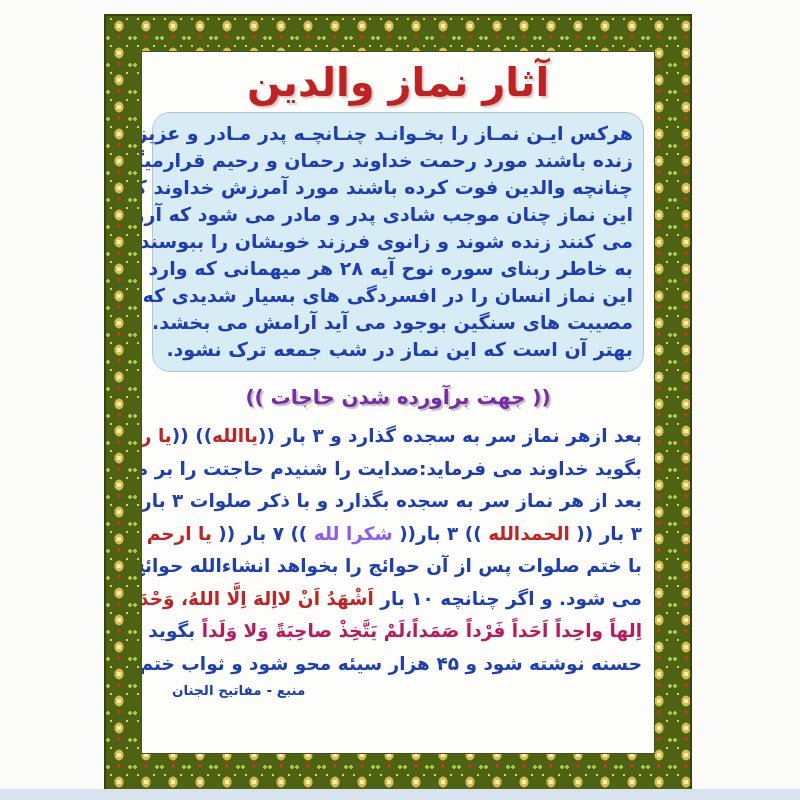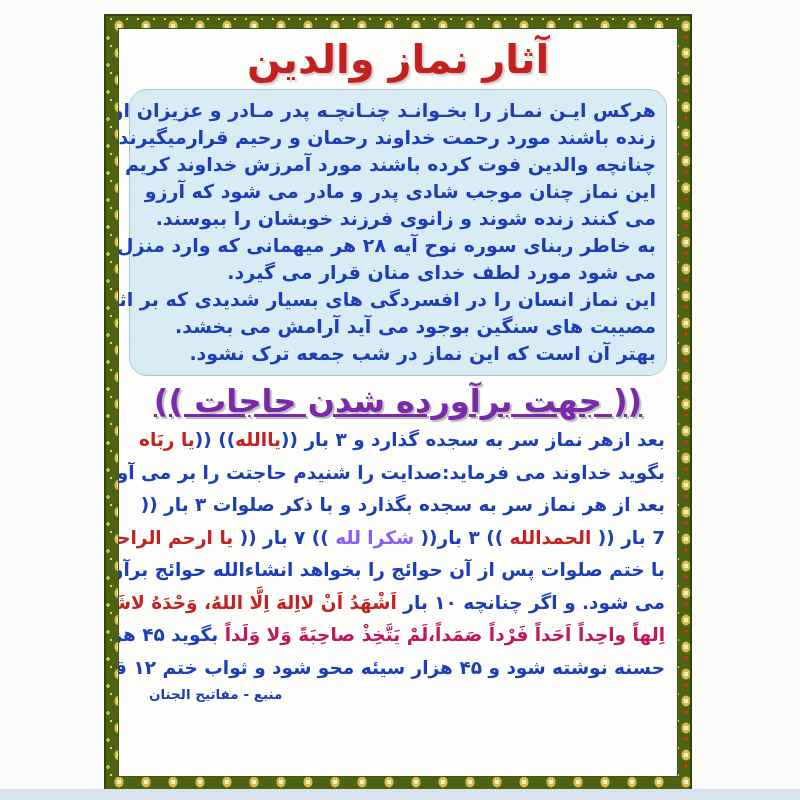--- a/index.html
+++ b/index.html
@@ -7,21 +7,21 @@
     width:800px;height:800px;position:relative;overflow:hidden;
     background:#fbfbfa;
     font-family:"DejaVu Sans","Liberation Sans",sans-serif;
   }
   .bottom-edge{
     position:absolute;left:0;bottom:0;width:800px;height:11px;
     background:#d9e3ef;
   }
   .poster{
     position:absolute;left:104px;top:14px;width:588px;height:777px;
-    box-sizing:border-box;padding:12px;
+    box-sizing:border-box;padding:35px;
     border:2px solid #36430c;
     background-color:#4d6212;
     background-image:
       radial-gradient(ellipse 7px 8px at 13px 10px, #f5eec2 0 30%, #dcbb4a 30% 62%, #7d8d2a 62% 70%, rgba(0,0,0,0) 70%),
       radial-gradient(circle 2px at 13px 21px, #c23a1a 0 100%, rgba(0,0,0,0) 100%),
       radial-gradient(circle 2px at 2px 22px, #a9c845 0 100%, rgba(0,0,0,0) 100%),
       radial-gradient(circle 2px at 24px 22px, #a9c845 0 100%, rgba(0,0,0,0) 100%),
       radial-gradient(circle 1.5px at 5px 3px, #e8d24f 0 100%, rgba(0,0,0,0) 100%),
       radial-gradient(circle 1.5px at 21px 3px, #e8d24f 0 100%, rgba(0,0,0,0) 100%);
     background-size:27px 27px;
@@ -40,24 +40,23 @@
   .intro-box{
     direction:rtl;text-align:right;
     margin:4px 2px 2px;
     background:#d7ecf5;border:1px solid #b2c5cd;border-radius:18px;
     padding:7px 10px 8px;
     font-size:19px;font-weight:bold;line-height:27px;
   }
   .intro-line{white-space:nowrap;}
   .section-header{
     direction:rtl;text-align:center;
-    font-size:32px;font-weight:bold;line-height:42px;
+    font-size:20px;font-weight:bold;line-height:42px;
     margin-top:4px;
     text-shadow:2px 2px 1px #bdbdbd;
-    text-decoration:underline;
   }
   .instructions{
     direction:rtl;text-align:right;
     padding:2px 4px 0;
     font-size:18.5px;font-weight:bold;line-height:32.5px;
   }
   .ins-line{white-space:nowrap;}
   .source-note{
     direction:rtl;text-align:left;
     padding:0 0 0 22px;
@@ -71,33 +70,32 @@
   <div class="content">
     <div class="page-title" style="color: rgb(195, 32, 32);">آثار نماز والدین</div>
 
     <div class="intro-box" style="background: rgb(215, 236, 245); color: rgb(29, 62, 181);">
         <div class="intro-line">هرکس ایـن نمـاز را بخـوانـد چنـانچـه پدر مـادر و عزیزان او</div>
         <div class="intro-line">زنده باشند مورد رحمت خداوند رحمان و رحیم قرارمیگیرند.</div>
         <div class="intro-line">چنانچه والدین فوت کرده باشند مورد آمرزش خداوند کریم</div>
         <div class="intro-line">این نماز چنان موجب شادی پدر و مادر می شود که آرزو</div>
         <div class="intro-line">می کنند زنده شوند و زانوی فرزند خوبشان را ببوسند.</div>
         <div class="intro-line">به خاطر ربنای سوره نوح آیه ۲۸ هر میهمانی که وارد منزل</div>
-        <div class="intro-line">می شود مورد لطف خدای منان قرار می گیرد.</div>
         <div class="intro-line">این نماز انسان را در افسردگی های بسیار شدیدی که بر اثر</div>
         <div class="intro-line">مصیبت های سنگین بوجود می آید آرامش می بخشد.</div>
         <div class="intro-line">بهتر آن است که این نماز در شب جمعه ترک نشود.</div>
       </div>
 
     <div class="section-header" style="color: rgb(122, 42, 168);">(( جهت برآورده شدن حاجات ))</div>
 
     <div class="instructions">
         <div class="ins-line"><span style="color: rgb(29, 62, 181);">بعد ازهر نماز سر به سجده گذارد و ۳ بار ((</span><span style="color: rgb(195, 34, 34); text-align: center;">یاالله</span><span style="color: rgb(29, 62, 181);">)) ((</span><span style="color: rgb(195, 34, 34);">یا ربَاه</span></div>
         <div class="ins-line"><span style="color: rgb(29, 62, 181);">بگوید خداوند می فرماید:صدایت را شنیدم حاجتت را بر می آورم.</span></div>
         <div class="ins-line"><span style="color: rgb(29, 62, 181);">بعد از هر نماز سر به سجده بگذارد و با ذکر صلوات ۳ بار ((</span></div>
-        <div class="ins-line"><span style="color: rgb(29, 62, 181);">7 بار (( </span><span style="color: rgb(195, 34, 34);">الحمدالله</span><span style="color: rgb(29, 62, 181); text-align: center;"> )) ۳ بار(( </span><span style="color: #8b5cf6;">شکرا لله</span><span style="color: rgb(29, 62, 181);"> )) ۷ بار (( </span><span style="color: rgb(195, 34, 34);">یا ارحم الراحمین</span></div>
+        <div class="ins-line"><span style="color: rgb(29, 62, 181);">۳ بار (( </span><span style="color: rgb(195, 34, 34);">الحمدالله</span><span style="color: rgb(29, 62, 181); text-align: center;"> )) ۳ بار(( </span><span style="color: #8b5cf6;">شکرا لله</span><span style="color: rgb(29, 62, 181);"> )) ۷ بار (( </span><span style="color: rgb(195, 34, 34);">یا ارحم الراحمین</span></div>
         <div class="ins-line"><span style="color: rgb(29, 62, 181);">با ختم صلوات پس از آن حوائج را بخواهد انشاءالله حوائج برآورده</span></div>
         <div class="ins-line"><span style="color: rgb(29, 62, 181);">می شود. و اگر چنانچه ۱۰ بار </span><span style="color: rgb(195, 34, 34);">اَشْهَدُ اَنْ لااِلهَ اِلَّا اللهُ، وَحْدَهُ لاشَریكَ لَهُ،</span></div>
         <div class="ins-line"><span style="color: #be185d;">اِلهاً واحِداً اَحَداً فَرْداً صَمَداً،لَمْ یَتَّخِذْ صاحِبَةً وَلا وَلَداً</span><span style="color: rgb(29, 62, 181);">  بگوید ۴۵ هزار</span></div>
         <div class="ins-line"><span style="color: rgb(29, 62, 181);">حسنه نوشته شود و ۴۵ هزار سیئه محو شود و ثواب ختم ۱۲ قرآن را دارد.</span></div>
       </div>
 
     <div class="source-note" style="color: rgb(29, 62, 181);">منبع - مفاتیح الجنان</div>
   </div>
 </div>
 

